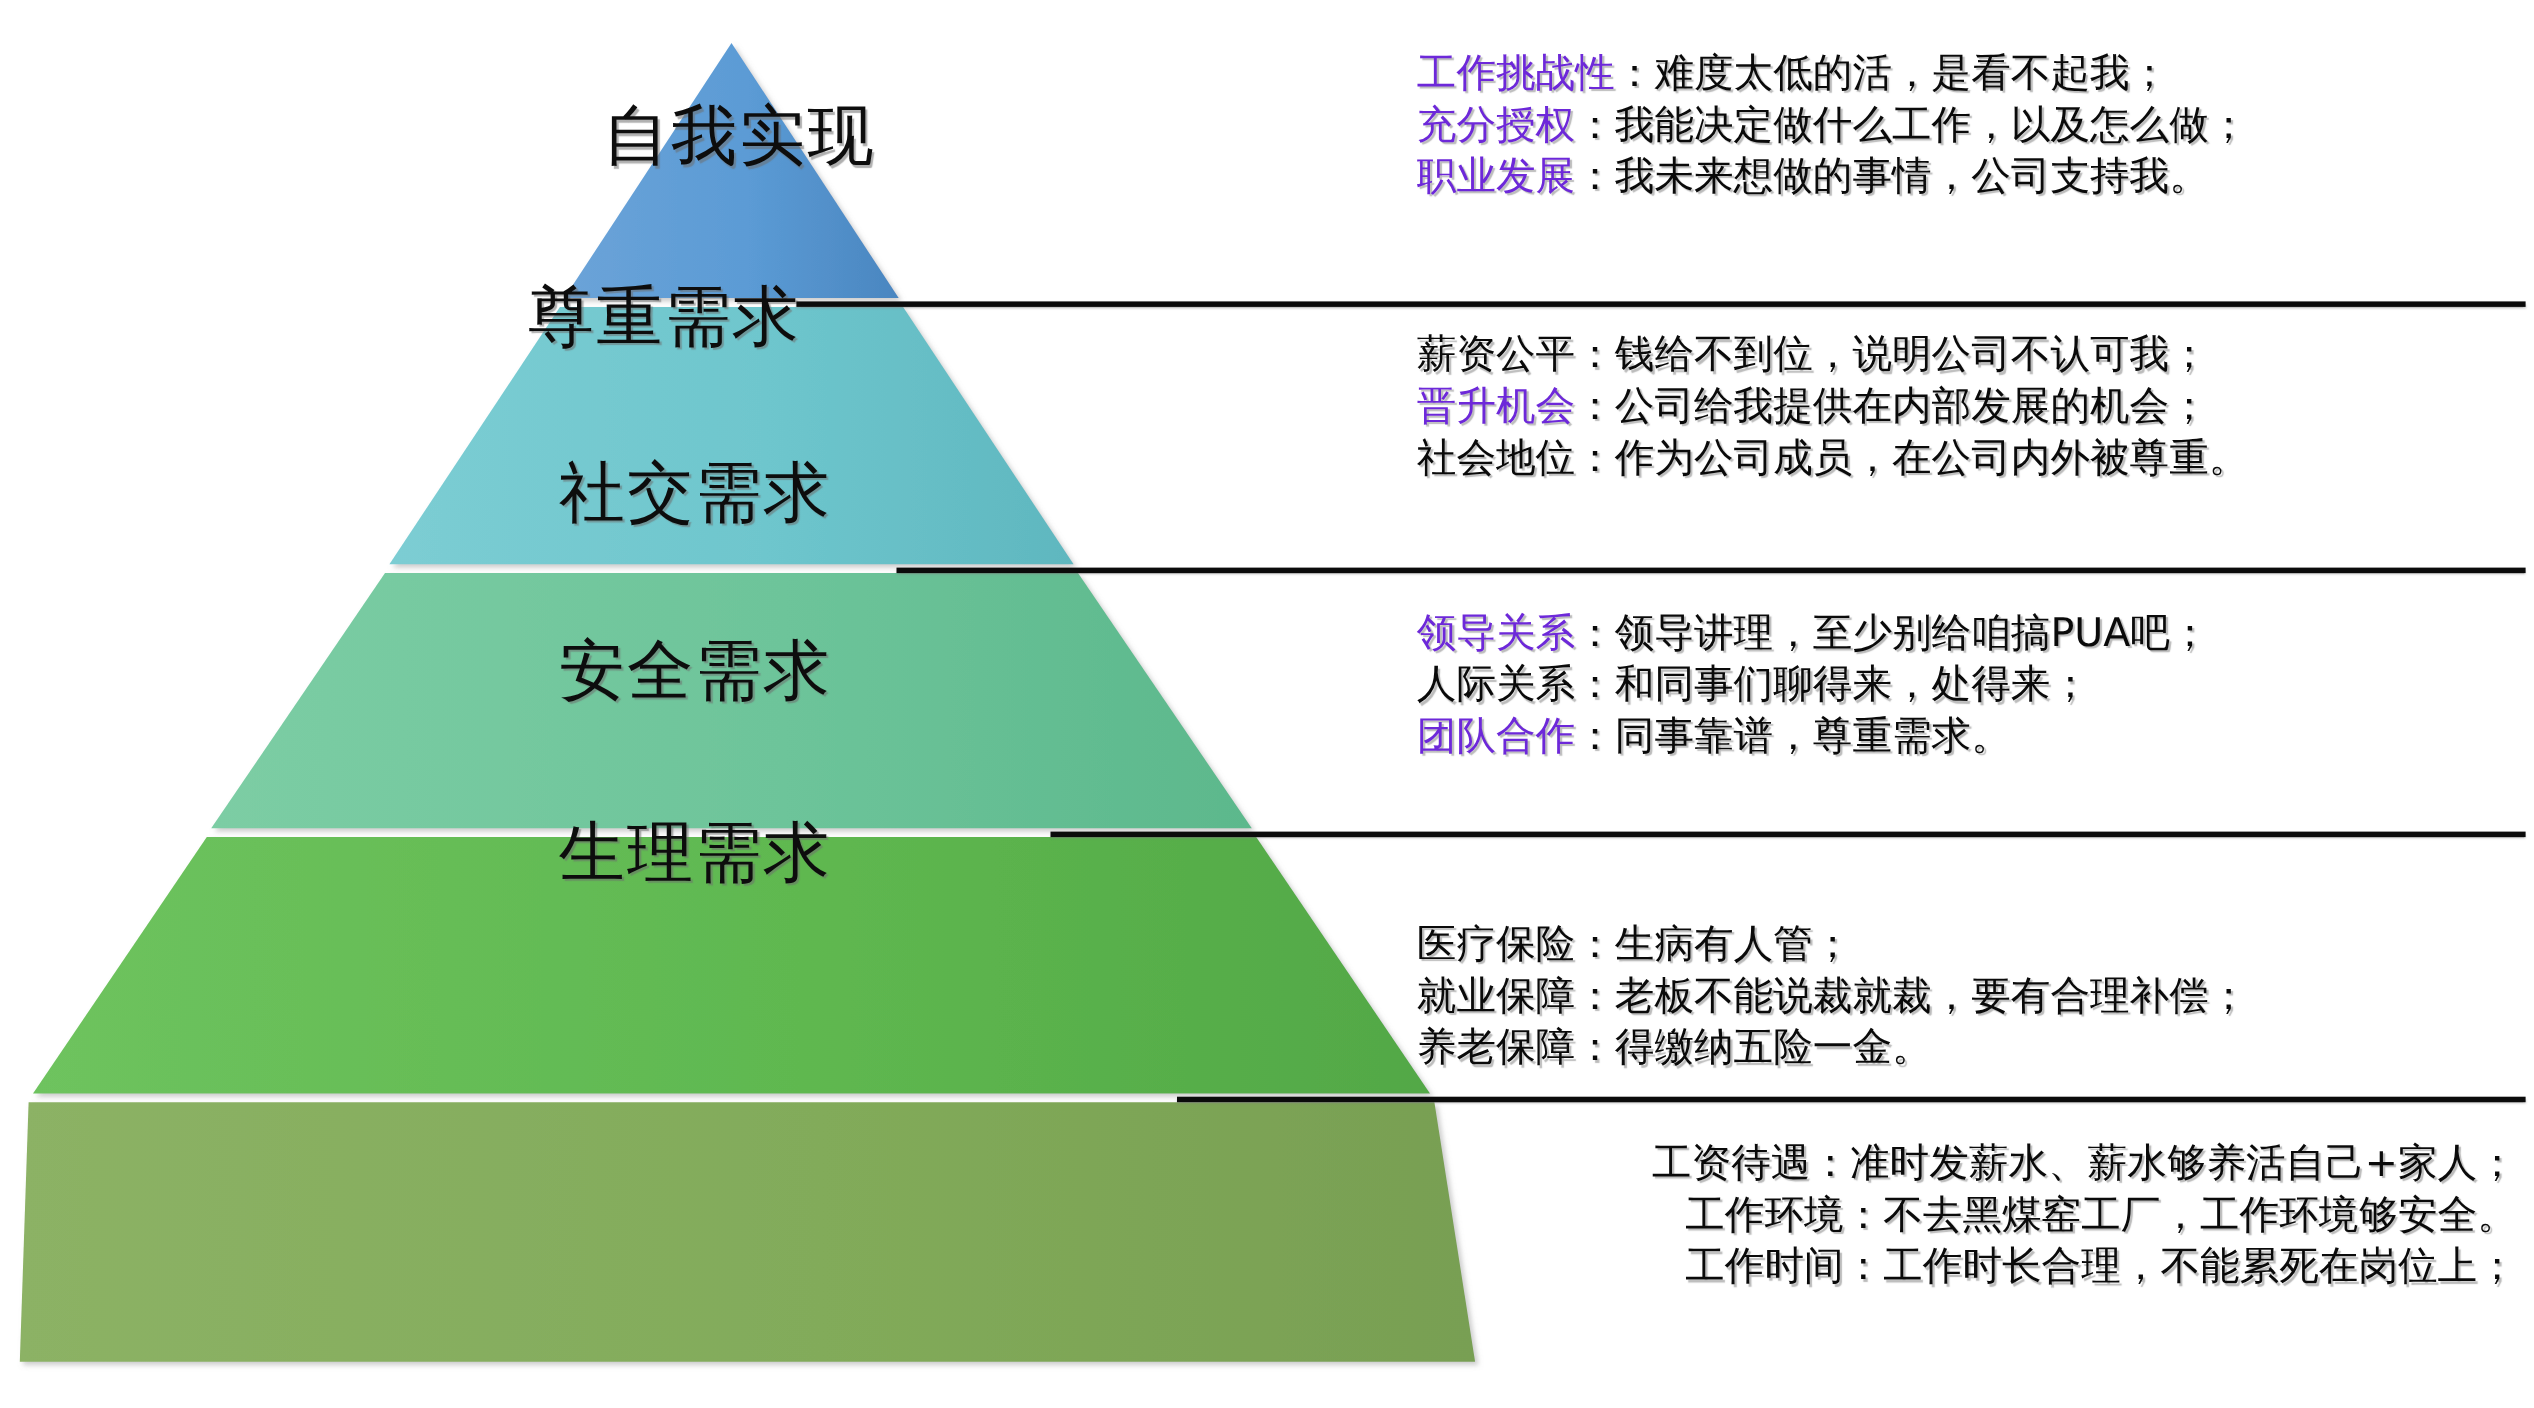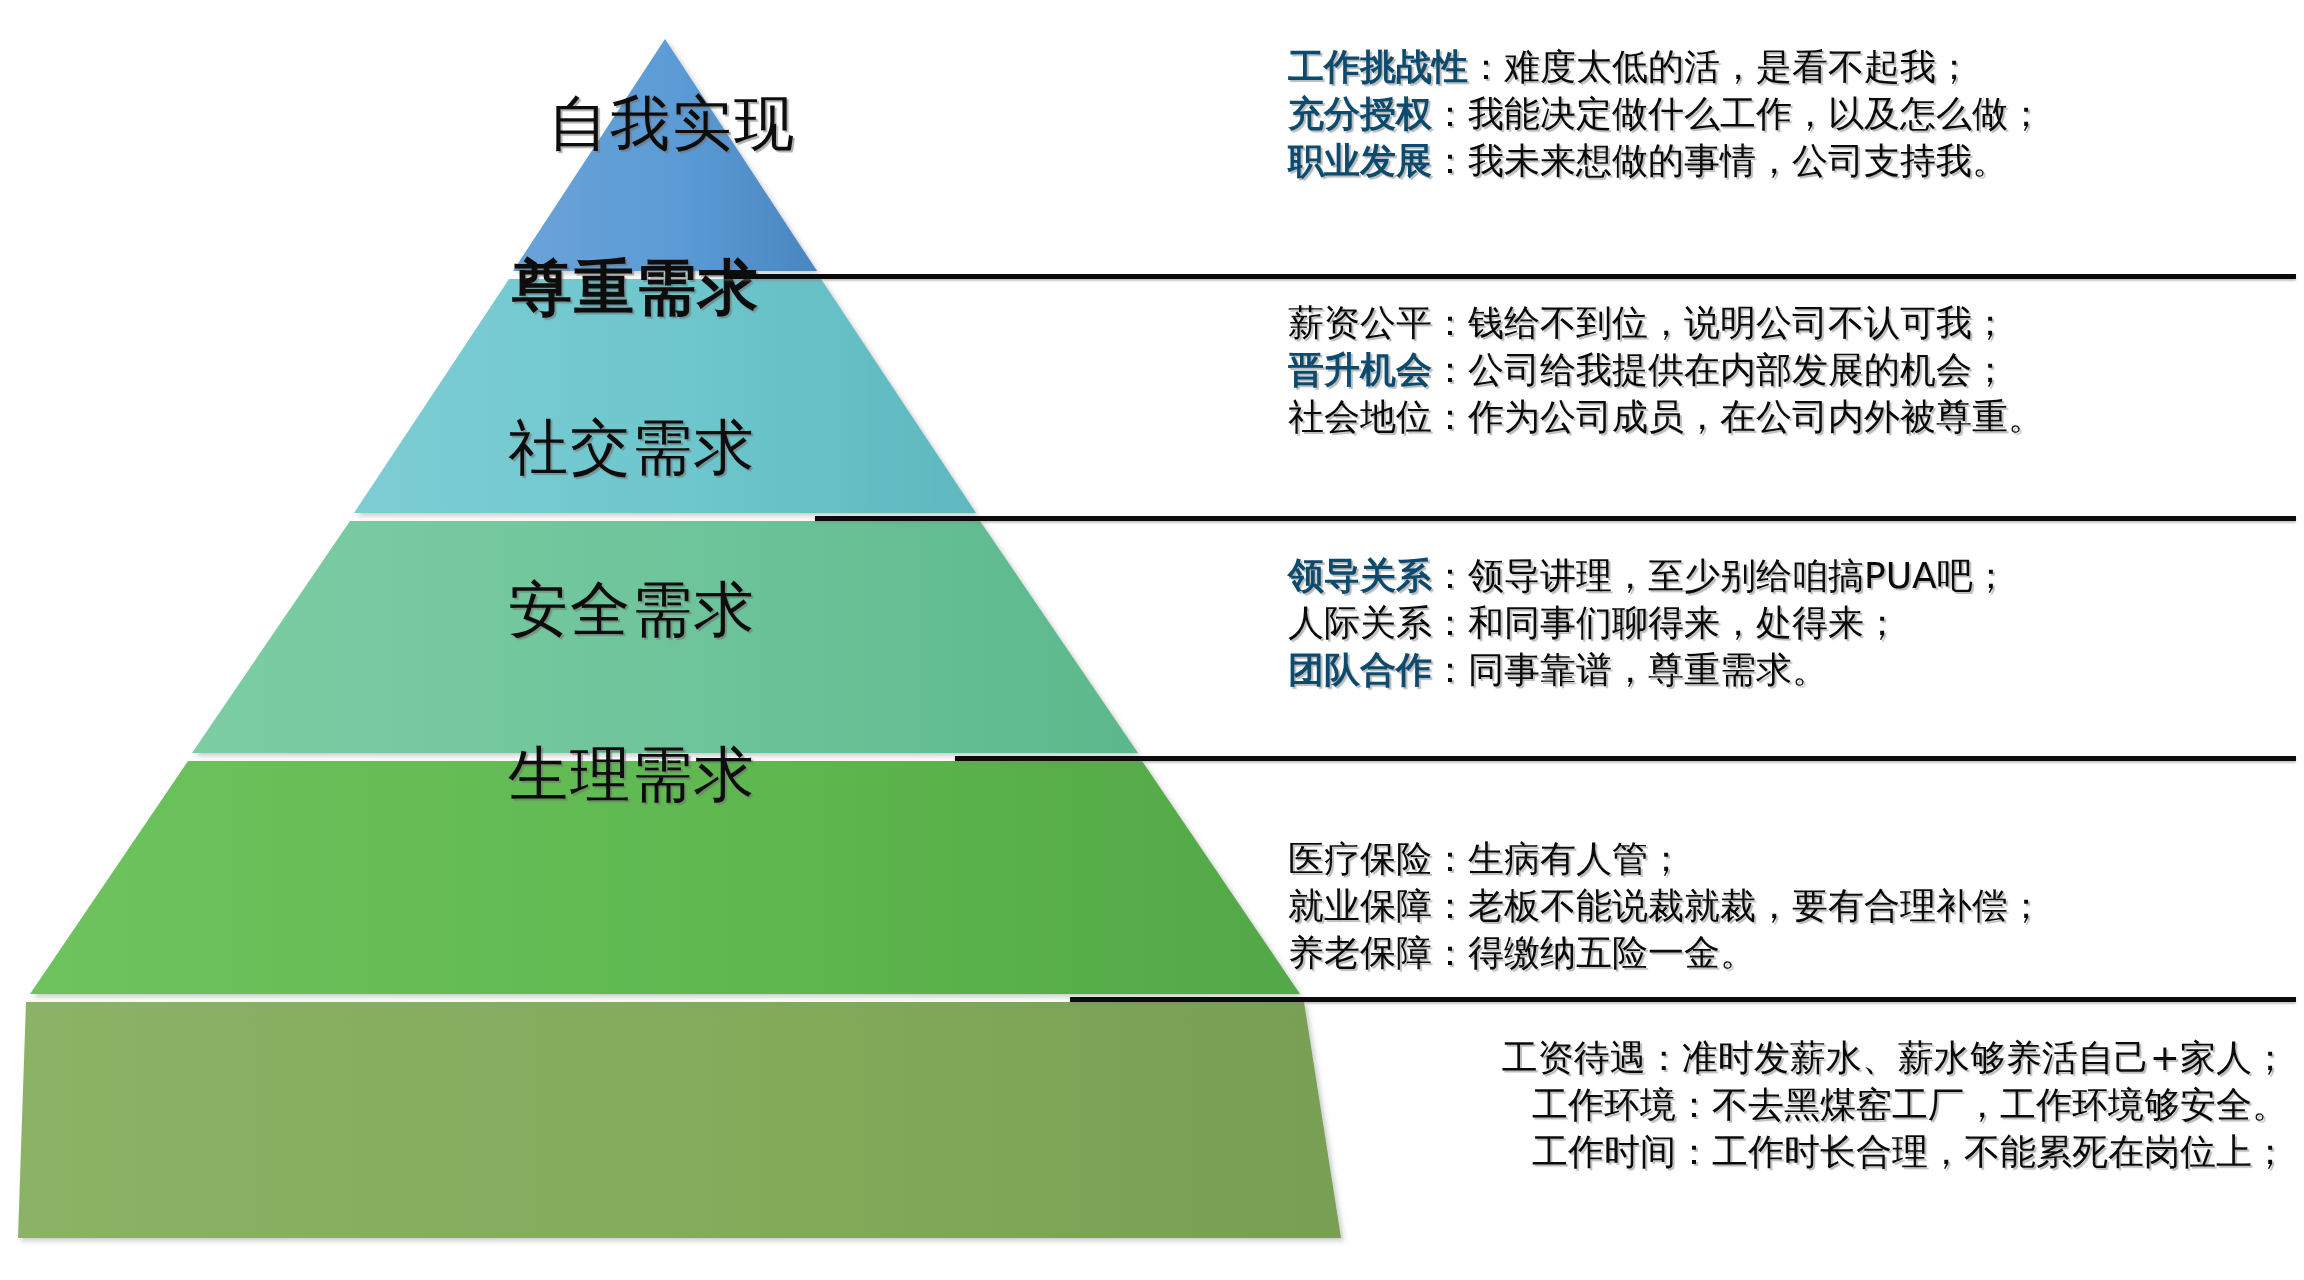--- a/index.html
+++ b/index.html
@@ -33,21 +33,21 @@
     position: absolute;
     color: #0d0d0d;
     font-size: 60px;
     font-weight: 400;
     letter-spacing: 2px;
     white-space: nowrap;
     text-shadow: 2px 2px 1px rgba(110,110,110,0.55);
     font-family: "DejaVu Sans", "Liberation Sans", sans-serif;
   }
   .tier-label.t0 { left: 548px;  top: 84px;  }
-  .tier-label.t1 { left: 512px;  top: 248px; font-weight: bold; }
+  .tier-label.t1 { left: 480px;  top: 248px; }
   .tier-label.t2 { left: 508px;  top: 408px; }
   .tier-label.t3 { left: 508px;  top: 570px; }
   .tier-label.t4 { left: 508px;  top: 735px; }
 
   
   .detail-block {
     position: absolute;
     left: 1288px;
     width: 1000px;
     font-size: 36px;
@@ -56,22 +56,22 @@
     white-space: nowrap;
   }
   .detail-line {
     white-space: nowrap;
     text-shadow: 2px 2px 1px rgba(120,120,120,0.5);
   }
   .key {
     font-weight: 400;
   }
   .key.hot {
-    color: #0c4a6e;
-    font-weight: 700;
+    color: #6d28d9;
+    font-weight: 400;
   }
   .val {
     font-weight: 400;
     color: #0a0a0a;
   }
 
   .b0 { top: 44px;  }
   .b1 { top: 300px; }
   .b2 { top: 553px; }
   .b3 { top: 836px; }

